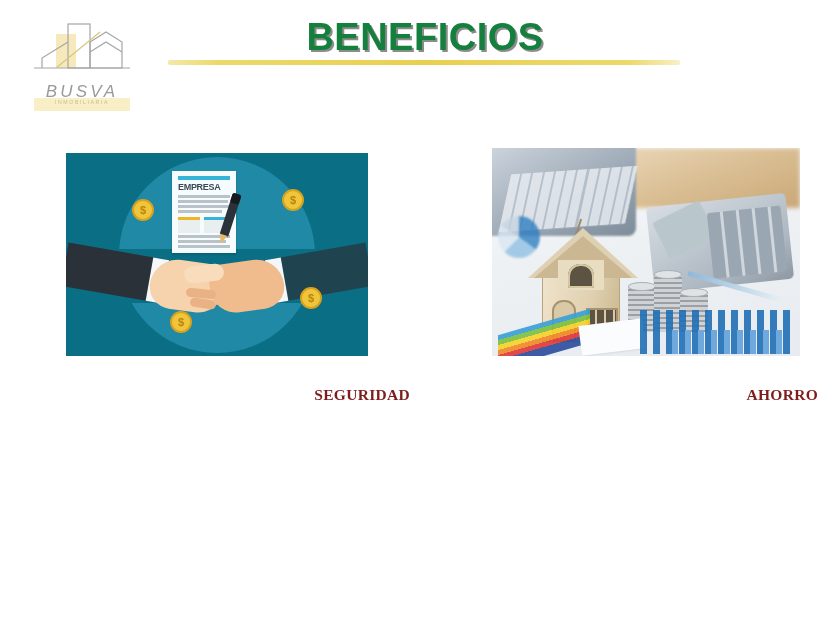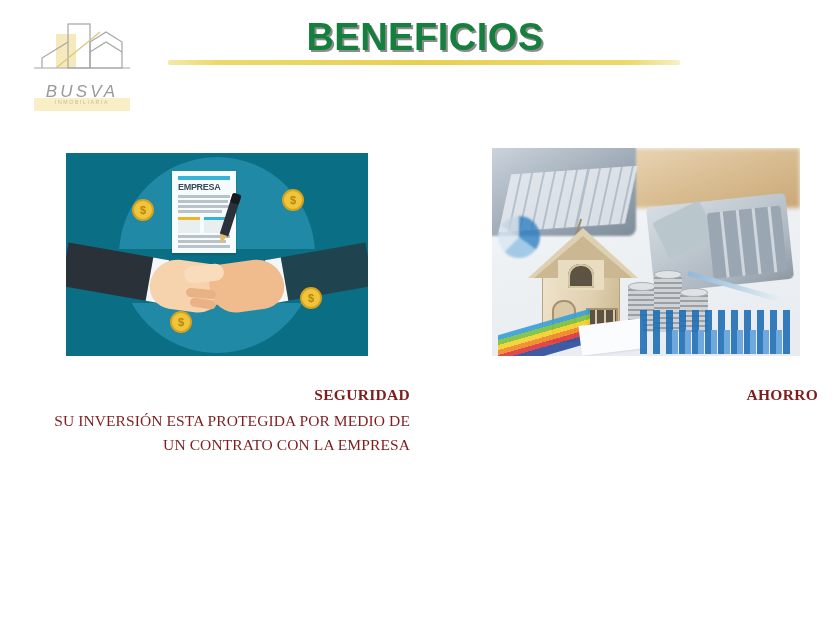--- a/index.html
+++ b/index.html
@@ -506,21 +506,20 @@
       <div class="coin c1">$</div>
       <div class="coin c2">$</div>
       <div class="coin c3">$</div>
       <div class="coin c4">$</div>
     </div>
   </div>
 </div>
 
 <div class="caption cap-left">
   <div class="cap-head">SEGURIDAD</div>
-  <div class="cap-body">SU INVERSIÓN ESTA PROTEGIDA POR MEDIO DE UN CONTRATO CON LA EMPRESA</div>
 </div>
 
 <div class="card card-right">
   <div class="figure fig-right">
     <div class="photo">
       <div class="ph-desk"></div>
       <div class="ph-wood"></div>
       <div class="ph-laptop"></div>
       <div class="ph-keys"></div>
 

